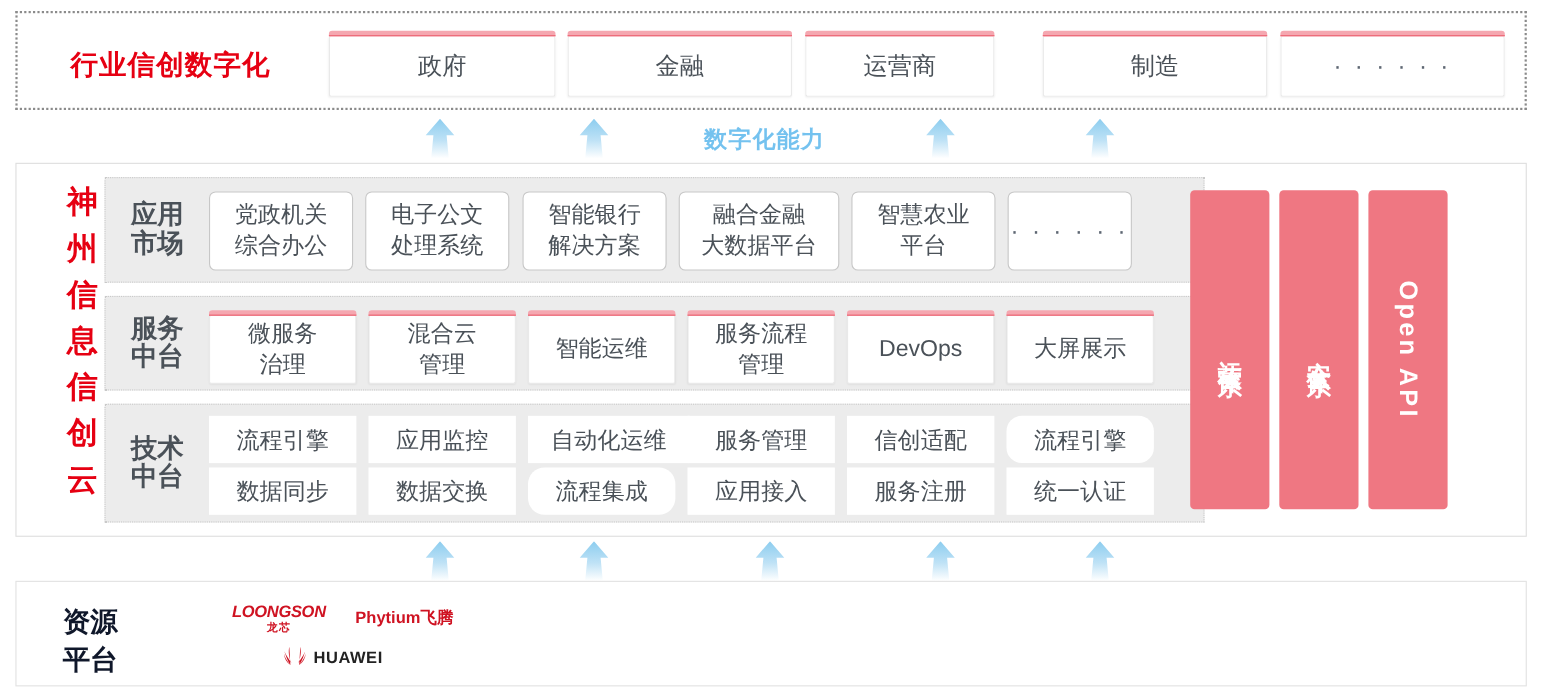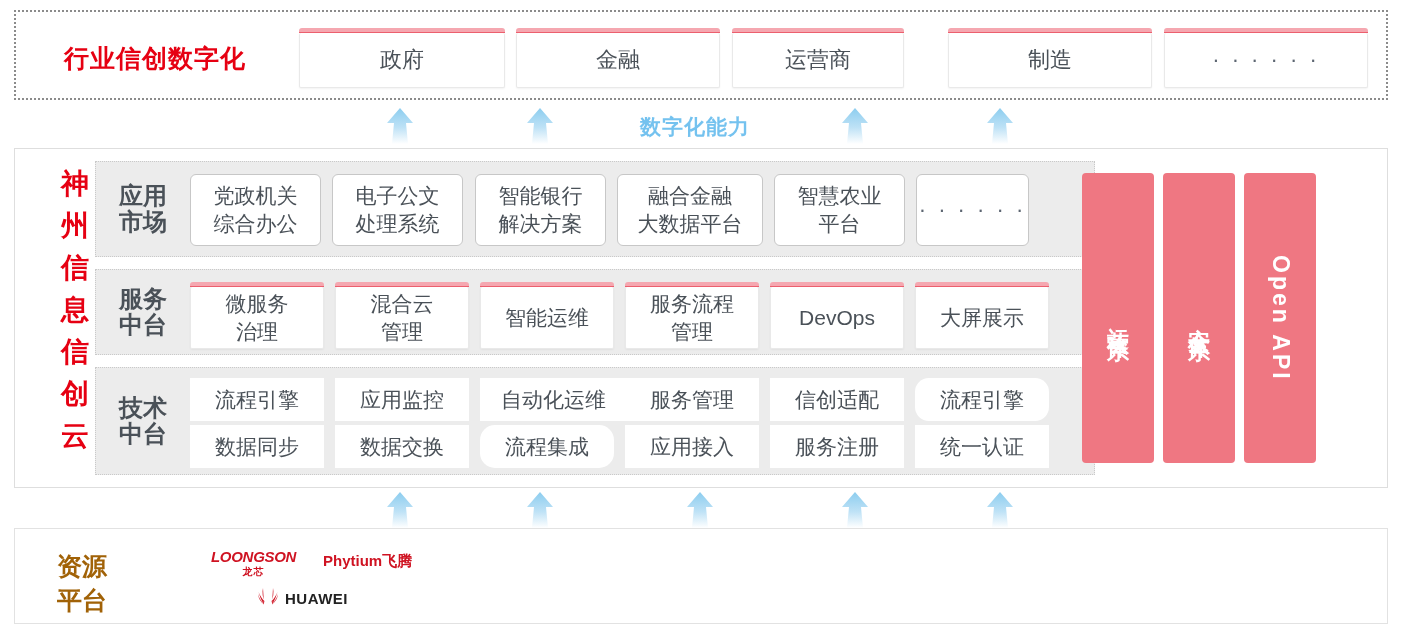--- a/index.html
+++ b/index.html
@@ -140,21 +140,21 @@
 
   
   .resource-band {
     position: absolute; left: 14px; top: 528px;
     width: 1374px; height: 96px;
     border: 1px solid #e2e2e2;
     background: #fff;
   }
   .resource-title {
     position: absolute; left: 42px; top: 20px;
-    font-size: 25px; font-weight: bold; color: #a16207;
+    font-size: 25px; font-weight: bold; color: #0f172a;
     line-height: 34px; text-align: left;
   }
   .logo-wrap {
     position: absolute; left: 190px; top: 14px;
     width: 230px; height: 72px;
   }
   .logo-row1 { position:absolute; top: 6px; left: 0; width: 230px; height: 30px; }
   .logo-loongson {
     position:absolute; left: 6px; top: 0;
     color:#cf1322; font-weight: bold; font-style: italic;

